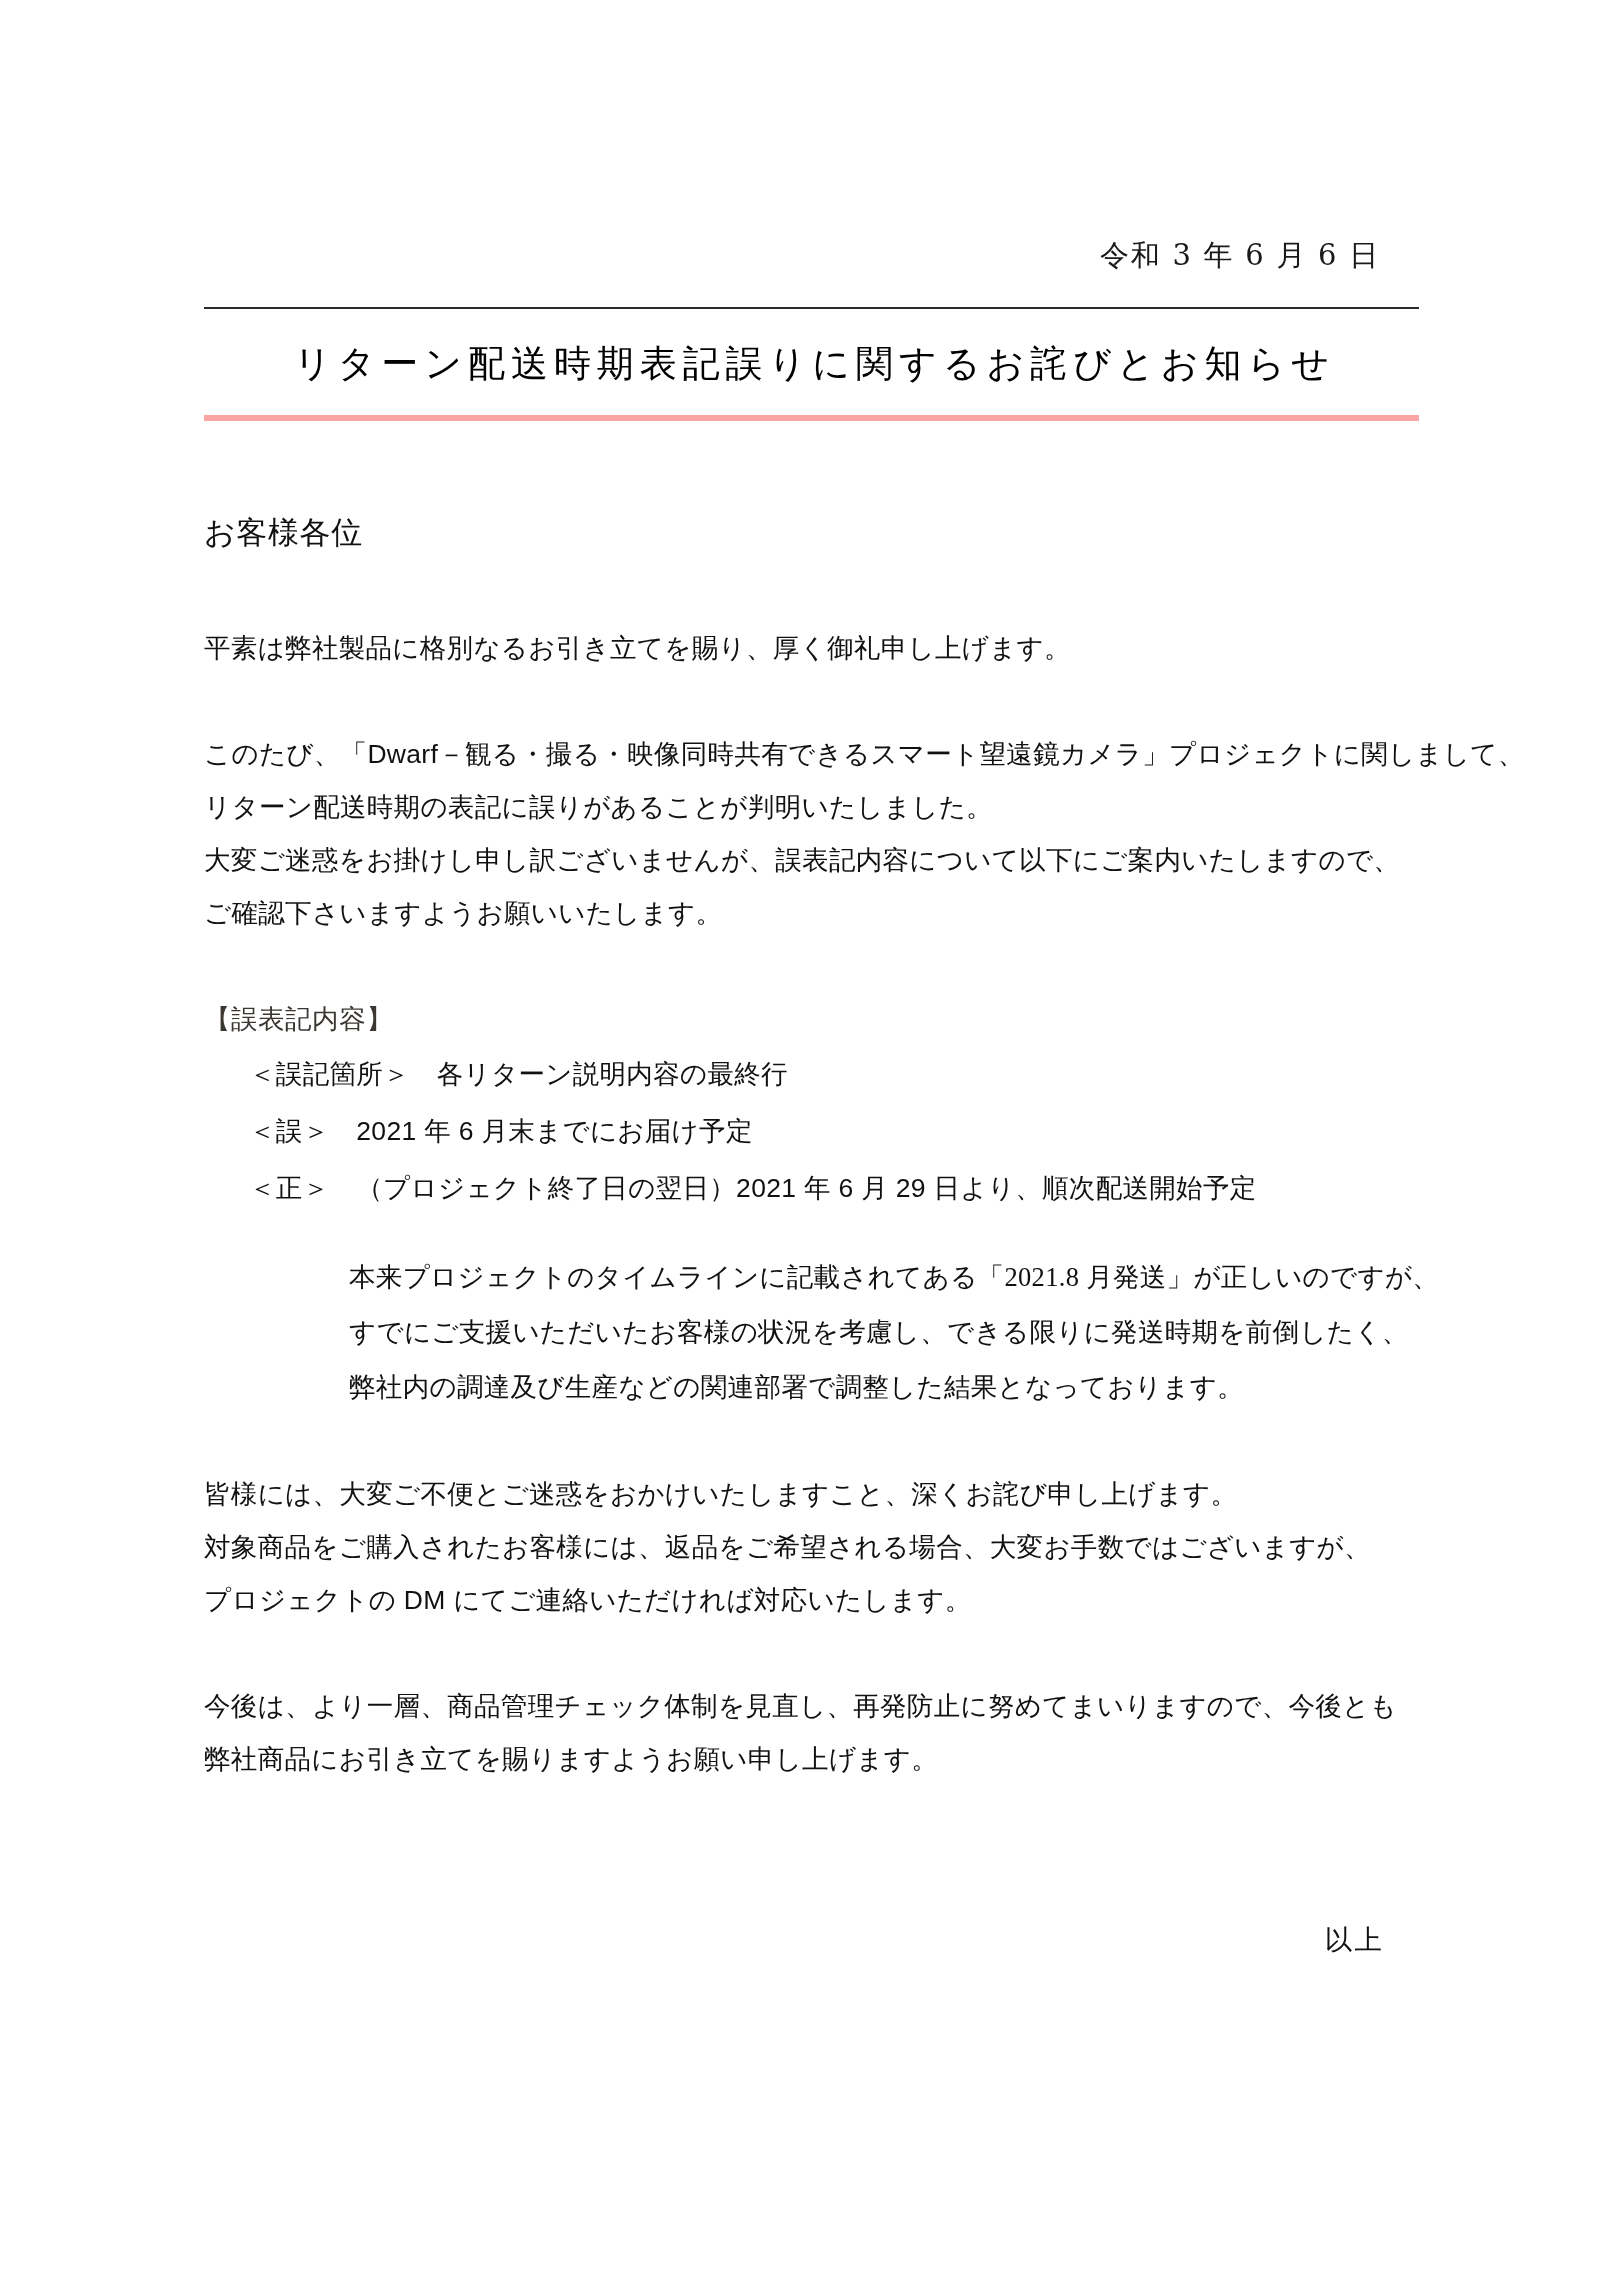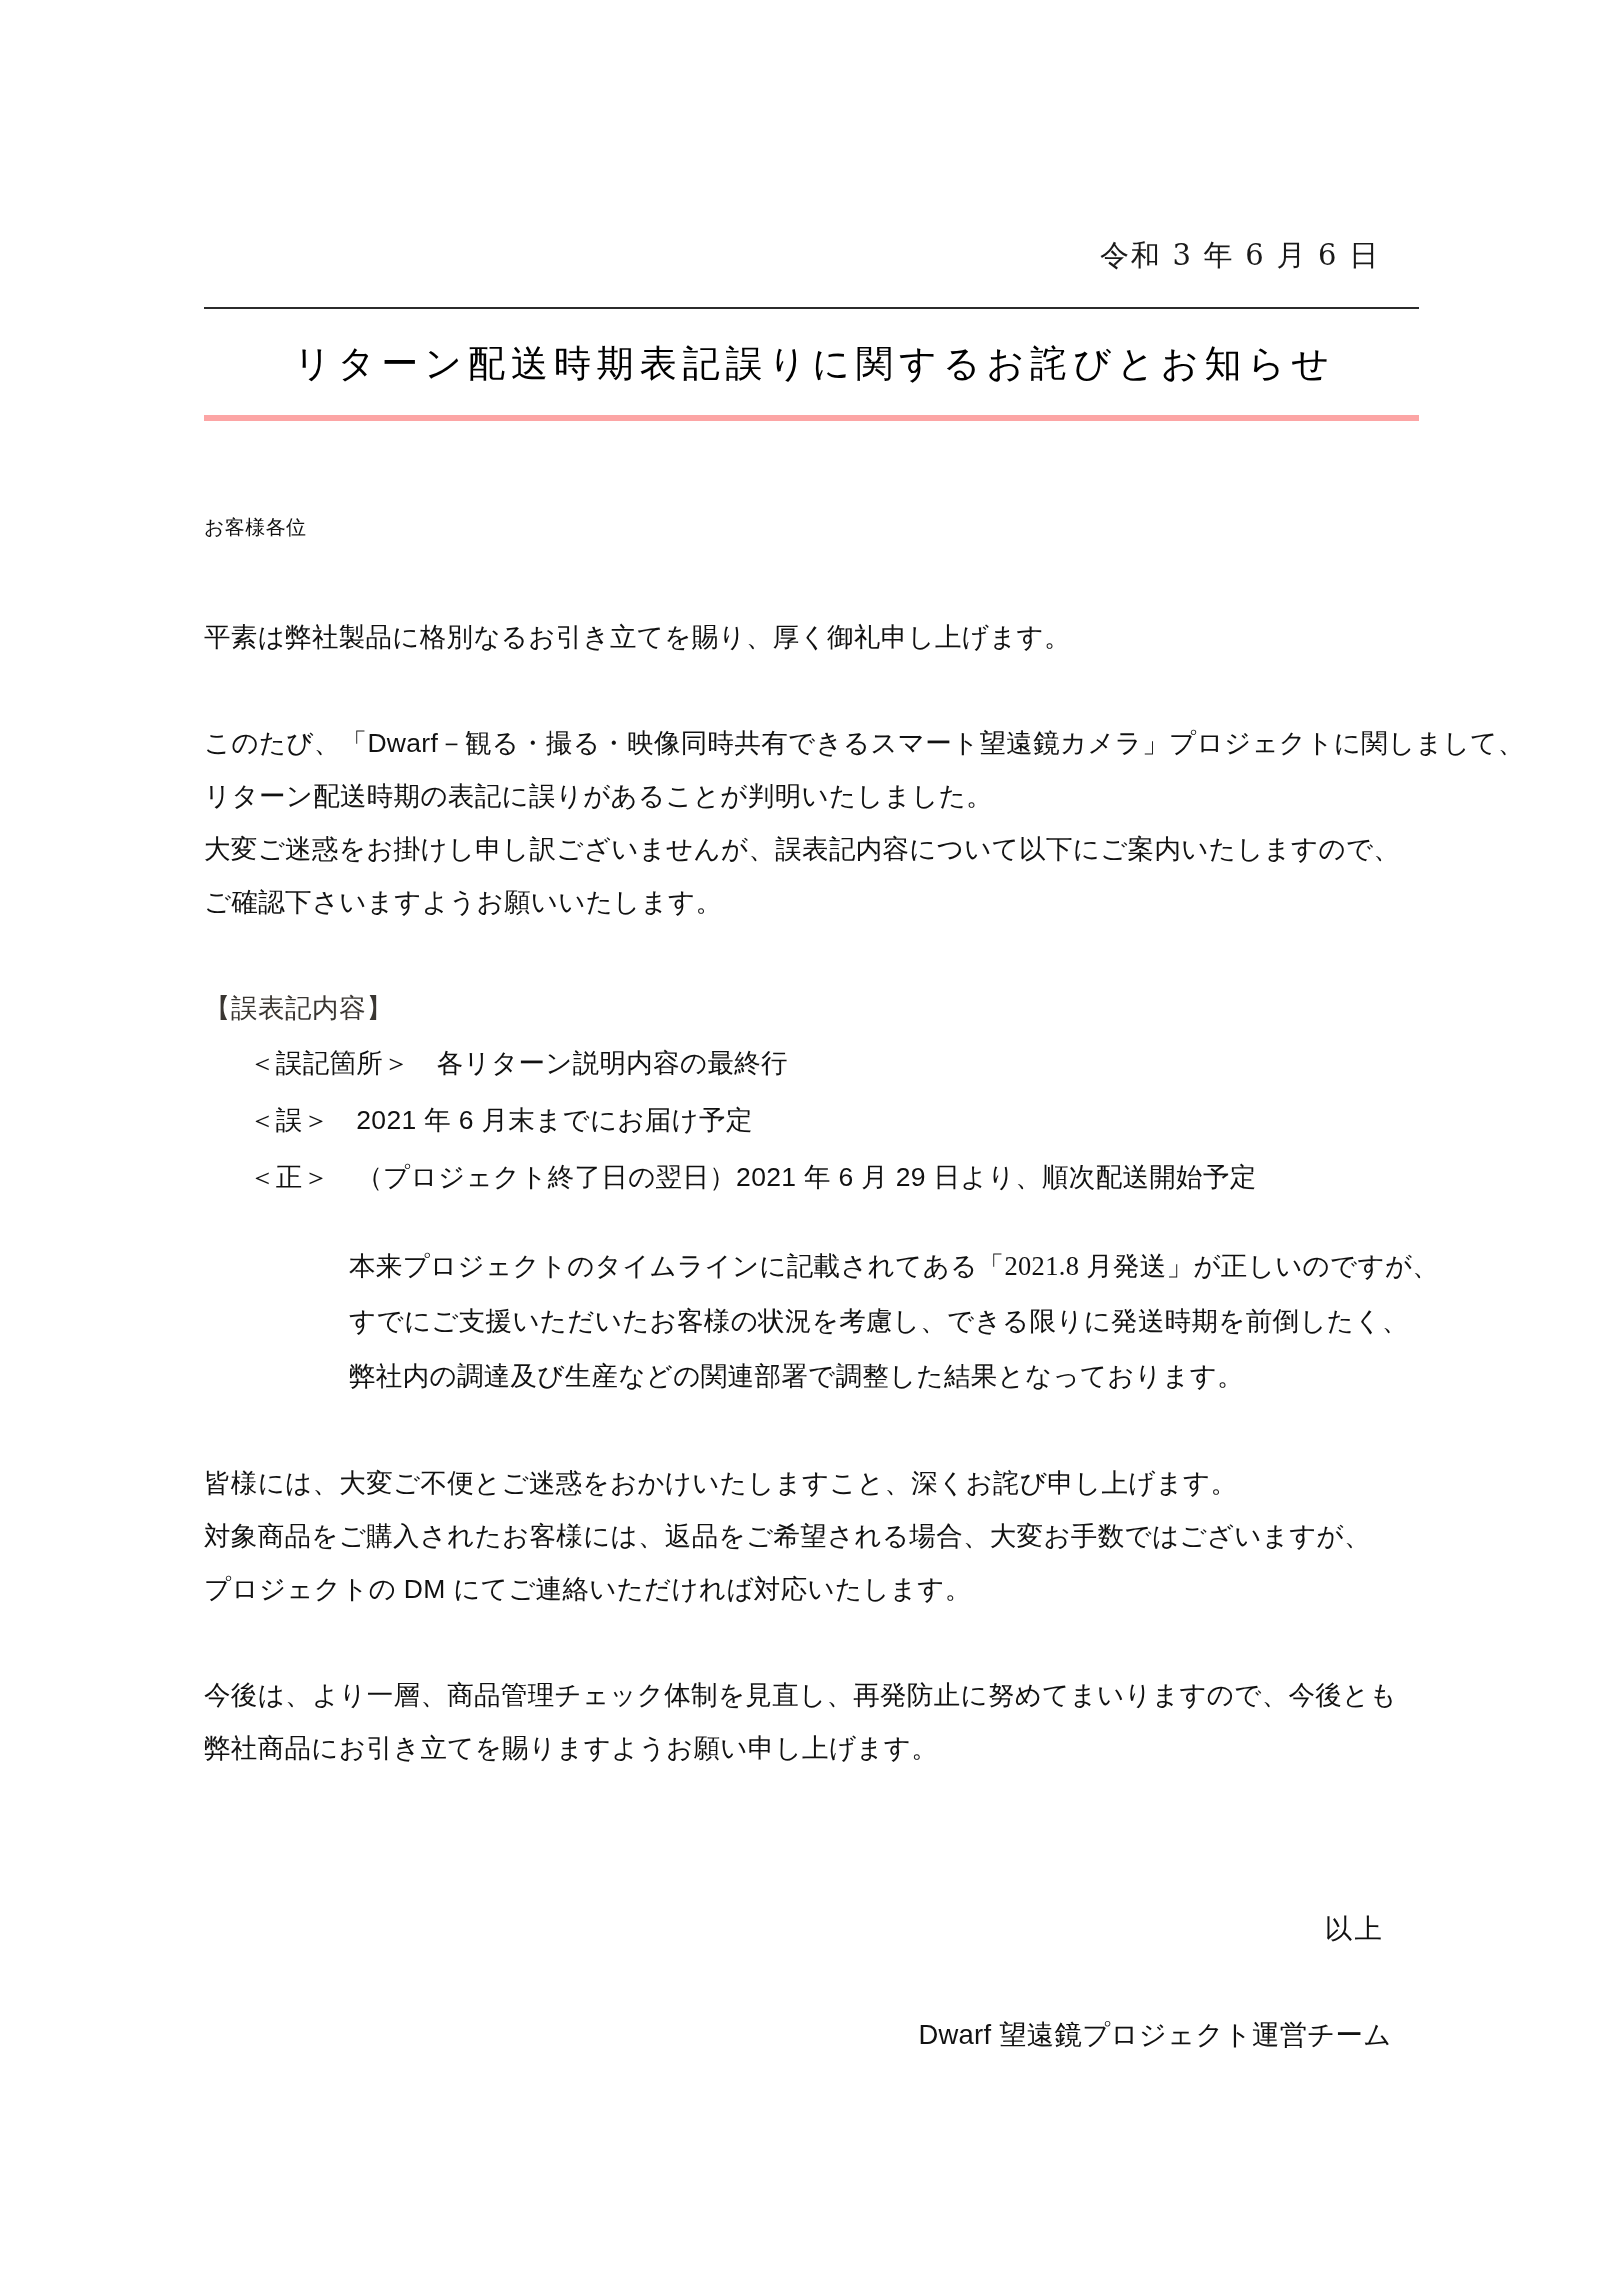--- a/index.html
+++ b/index.html
@@ -60,21 +60,21 @@
   }
 
   
   .body-area {
     margin-top: 55px;
     font-size: 26.5px;
     line-height: 1.0;
     color: #111111;
   }
   .salutation {
-    font-size: 20px;
+    font-size: 31px;
     letter-spacing: 0.02em;
     margin: 0 0 0 0;
     padding-top: 7.8px;
   }
   .para {
     margin: 0;
     padding: 0;
     letter-spacing: 0.012em;
   }
   .para .ln {
@@ -198,18 +198,17 @@
         <span class="ln">弊社商品にお引き立てを賜りますようお願い申し上げます。</span>
       </div>
 
       <div class="gap-lg"></div>
       <div class="gap-md"></div>
 
       <div class="closing-right">以上</div>
 
       <div class="gap-md"></div>
 
-      <div class="signature-right">Dwarf 望遠鏡プロジェクト運営チーム</div>
 
     </div>
   </div>
 </div>
 
 
 </body></html>

